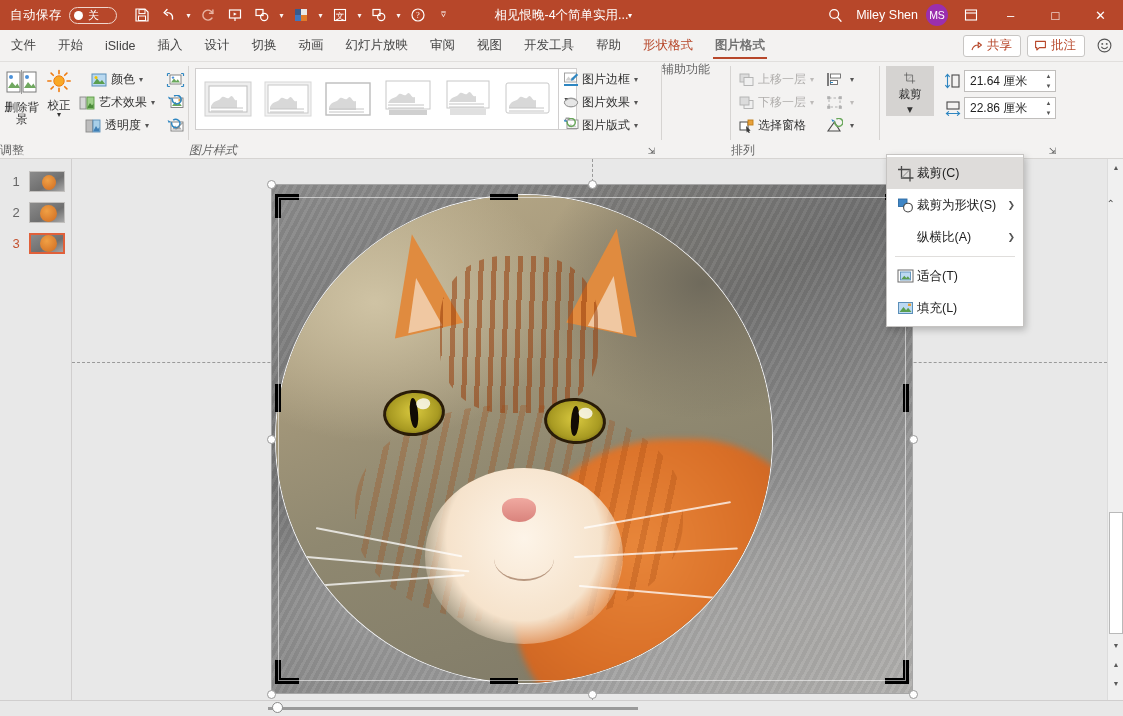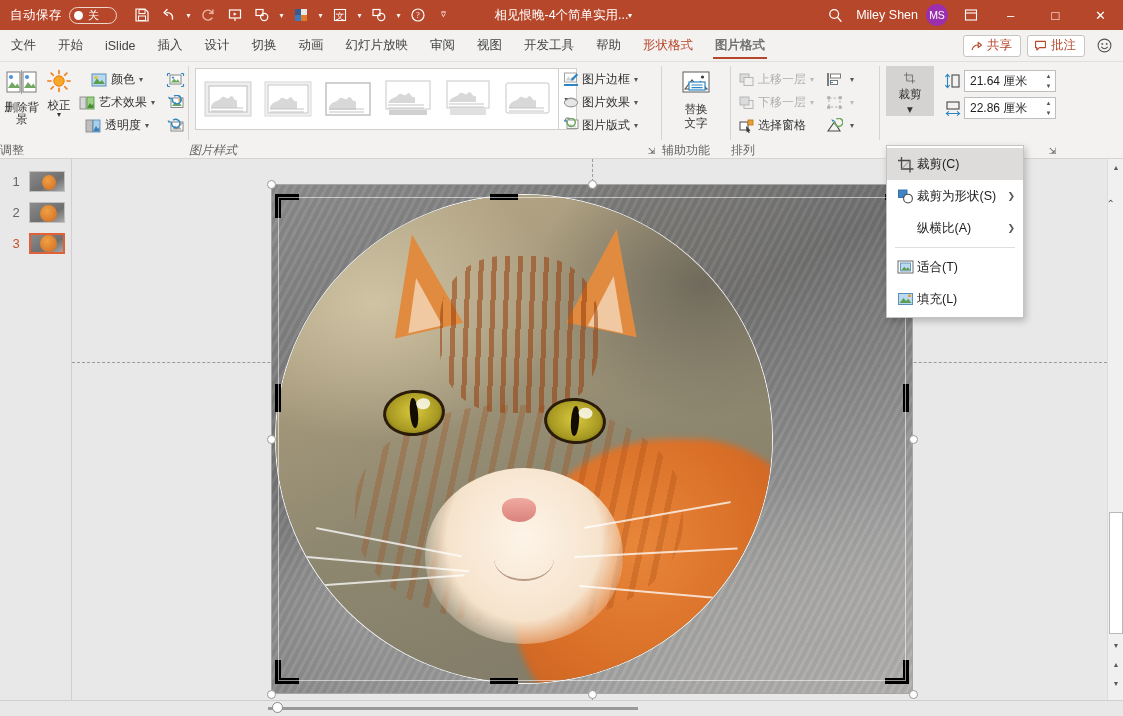--- a/index.html
+++ b/index.html
@@ -134,21 +134,21 @@
   .spin .arrows span { flex: 1; display: flex; align-items: center; justify-content: center; font-size: 6px; color: #555; }
 
   .cropbtn-wrap { position: relative; }
   .cropbtn {
     width: 48px; height: 50px; display: flex; flex-direction: column; align-items: center;
     padding-top: 6px; font-size: 11.5px; color: #333; background: #d5d3d1;
   }
 
   
   .cropmenu {
-    position: absolute; left: 0px; top: 79px; width: 138px; background: #fff;
+    position: absolute; left: 0px; top: 88px; width: 138px; background: #fff;
     border: 1px solid #c6c4c2; box-shadow: 2px 3px 7px rgba(0,0,0,.22); z-index: 60; padding: 2px 0;
   }
   .mitem {
     display: flex; align-items: center; height: 32px; font-size: 12.5px; color: #222; padding-left: 6px;
   }
   .mitem.sel { background: #dedcda; }
   .mitem .mic { width: 24px; display: flex; align-items: center; justify-content: center; }
   .mitem .sub { margin-left: auto; margin-right: 8px; font-size: 9px; color: #555; }
   .mdiv { height: 1px; background: #e0dedc; margin: 3px 8px; }
 
@@ -686,33 +686,20 @@
           </div>
         </div>
       </div>
       <div class="rgroup-label"></div>
       <div class="dlg-launcher">⇲</div>
     </div>
 
     <div class="rsep"></div>
 
     <div class="rgroup" style="width:68px;">
-      <div class="rgroup-body" style="justify-content:center;">
-        <div class="bigbtn" style="width:58px;">
-          <svg width="38" height="32" viewBox="0 0 38 32">
-            <rect x="6" y="3" width="26" height="20" fill="#fff" stroke="#6a6a6a" stroke-width="1.1"></rect>
-            <path d="M8 20l7-9 5 6 3.5-4.5L30 20z" fill="none" stroke="#4a4a4a" stroke-width="1.1"></path>
-            <circle cx="25.5" cy="8" r="1.6" fill="#3a3a3a"></circle>
-            <rect x="12" y="13" width="16" height="8" fill="#fff" stroke="#2e86c1" stroke-width="1.2"></rect>
-            <path d="M14.5 16h11M14.5 18.6h11" stroke="#2e86c1" stroke-width="1.1"></path>
-          </svg>
-          <span class="lbl">替换</span>
-          <span class="lbl">文字</span>
-        </div>
-      </div>
       <div class="rgroup-label">辅助功能</div>
     </div>
 
     <div class="rsep"></div>
 
     <div class="rgroup" style="width:148px;">
       <div class="rgroup-body" style="padding-left:4px;">
         <div class="col" style="padding-top:2px;">
           <div class="smbtn disabled">
             <span class="ic">

